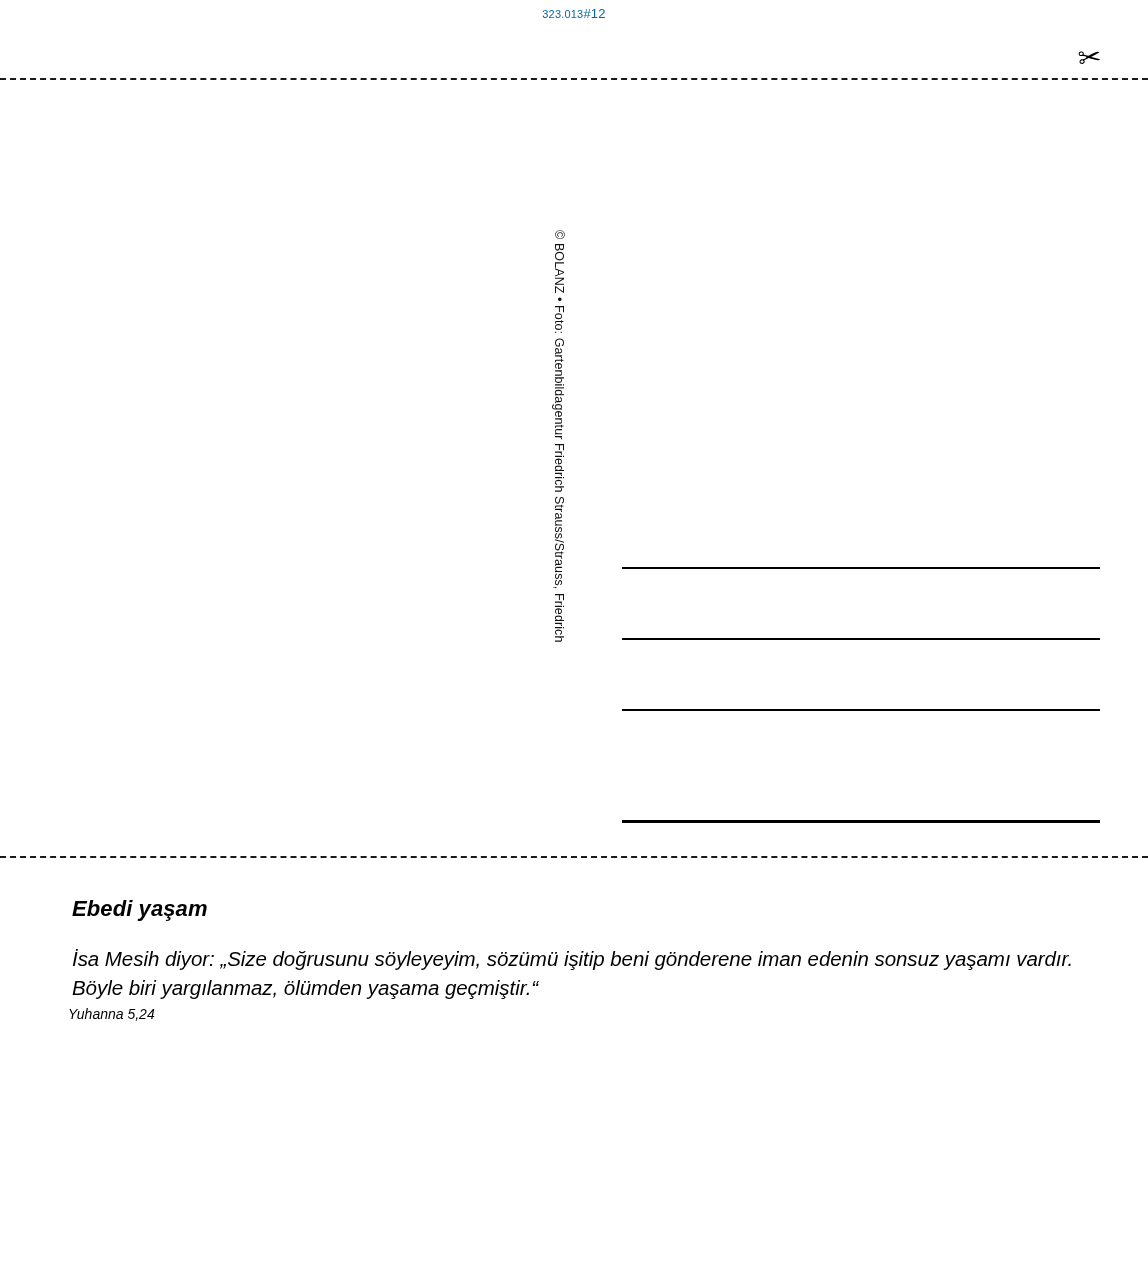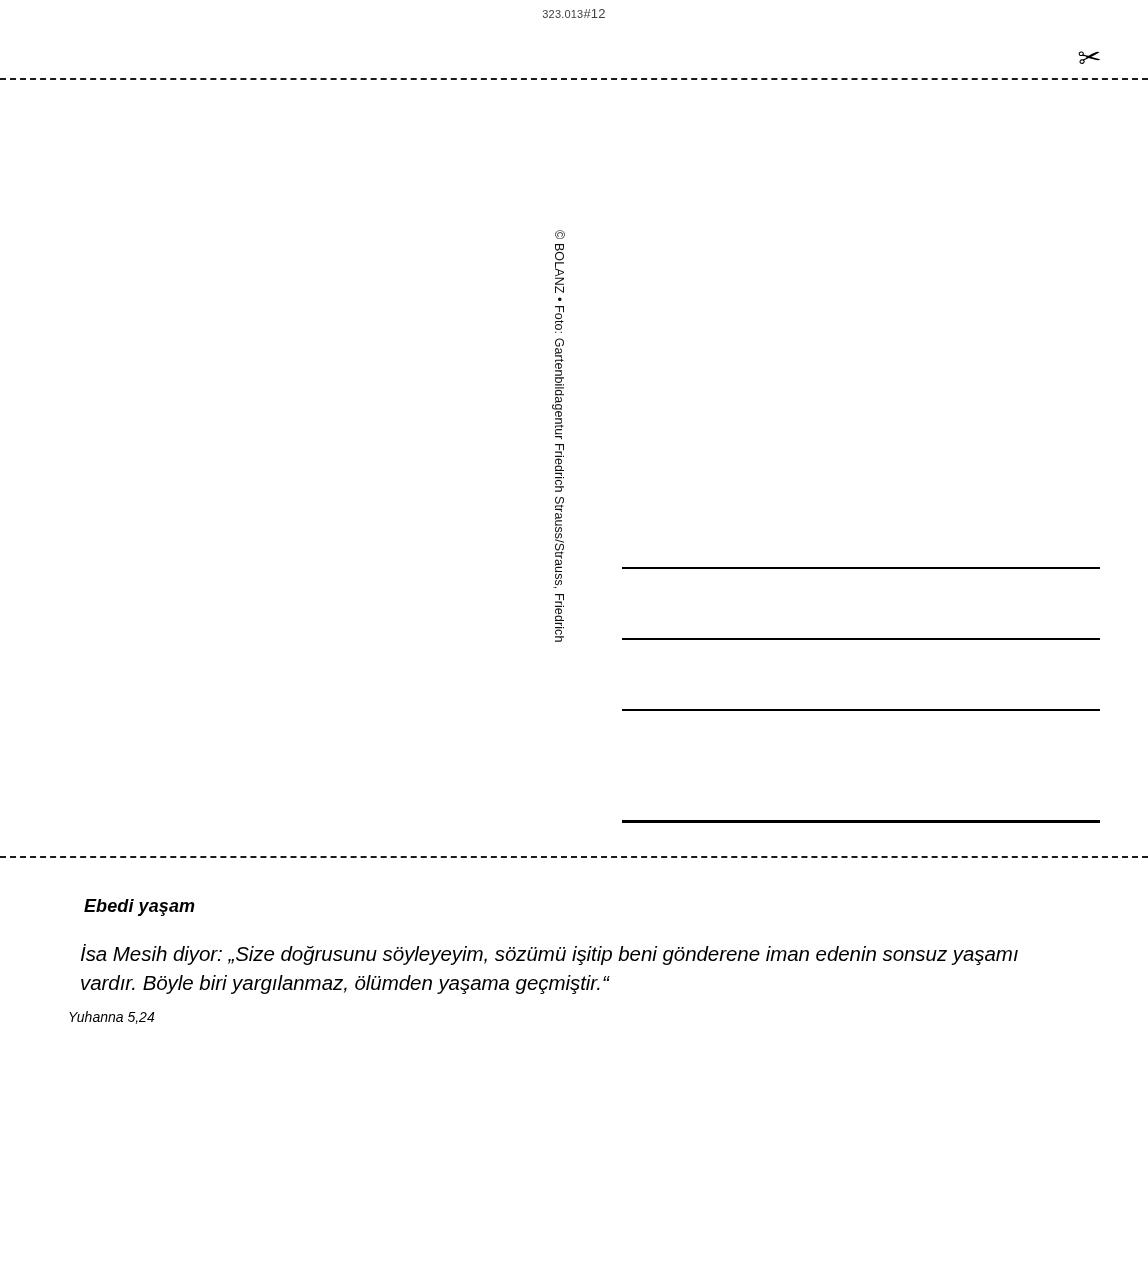--- a/index.html
+++ b/index.html
@@ -18,21 +18,21 @@
 
   
   .doc-code {
     position: absolute;
     top: 6px;
     left: 0;
     width: 1148px;
     text-align: center;
     font-size: 13px;
     letter-spacing: 0.2px;
-    color: #404040;
+    color: #0369a1;
   }
   .doc-code .small {
     font-size: 11px;
   }
 
   
   .cut-line {
     position: absolute;
     left: 0;
     width: 1148px;
@@ -89,31 +89,31 @@
   .addr-line-4 { top: 740px; height: 3.2px; }
 
   
   .tract {
     position: absolute;
     top: 880px;
     left: 68px;
     width: 1020px;
   }
   .tract-title {
-    font-size: 18px;
+    font-size: 22px;
     font-weight: bold;
     font-style: italic;
-    margin: 16px 0 22px 16px;
+    margin: 16px 0 22px 4px;
     letter-spacing: 0.1px;
   }
   .verse {
     font-size: 20.5px;
     font-style: italic;
     line-height: 1.42;
-    margin: 12px;
+    margin: 4px;
     letter-spacing: -0.05px;
   }
   .verse-ref {
     font-size: 14px;
     font-style: italic;
     margin: 1px 0 0 0;
     letter-spacing: 0px;
   }
   .verse-block-2 { margin-top: 32px; }
 </style>

